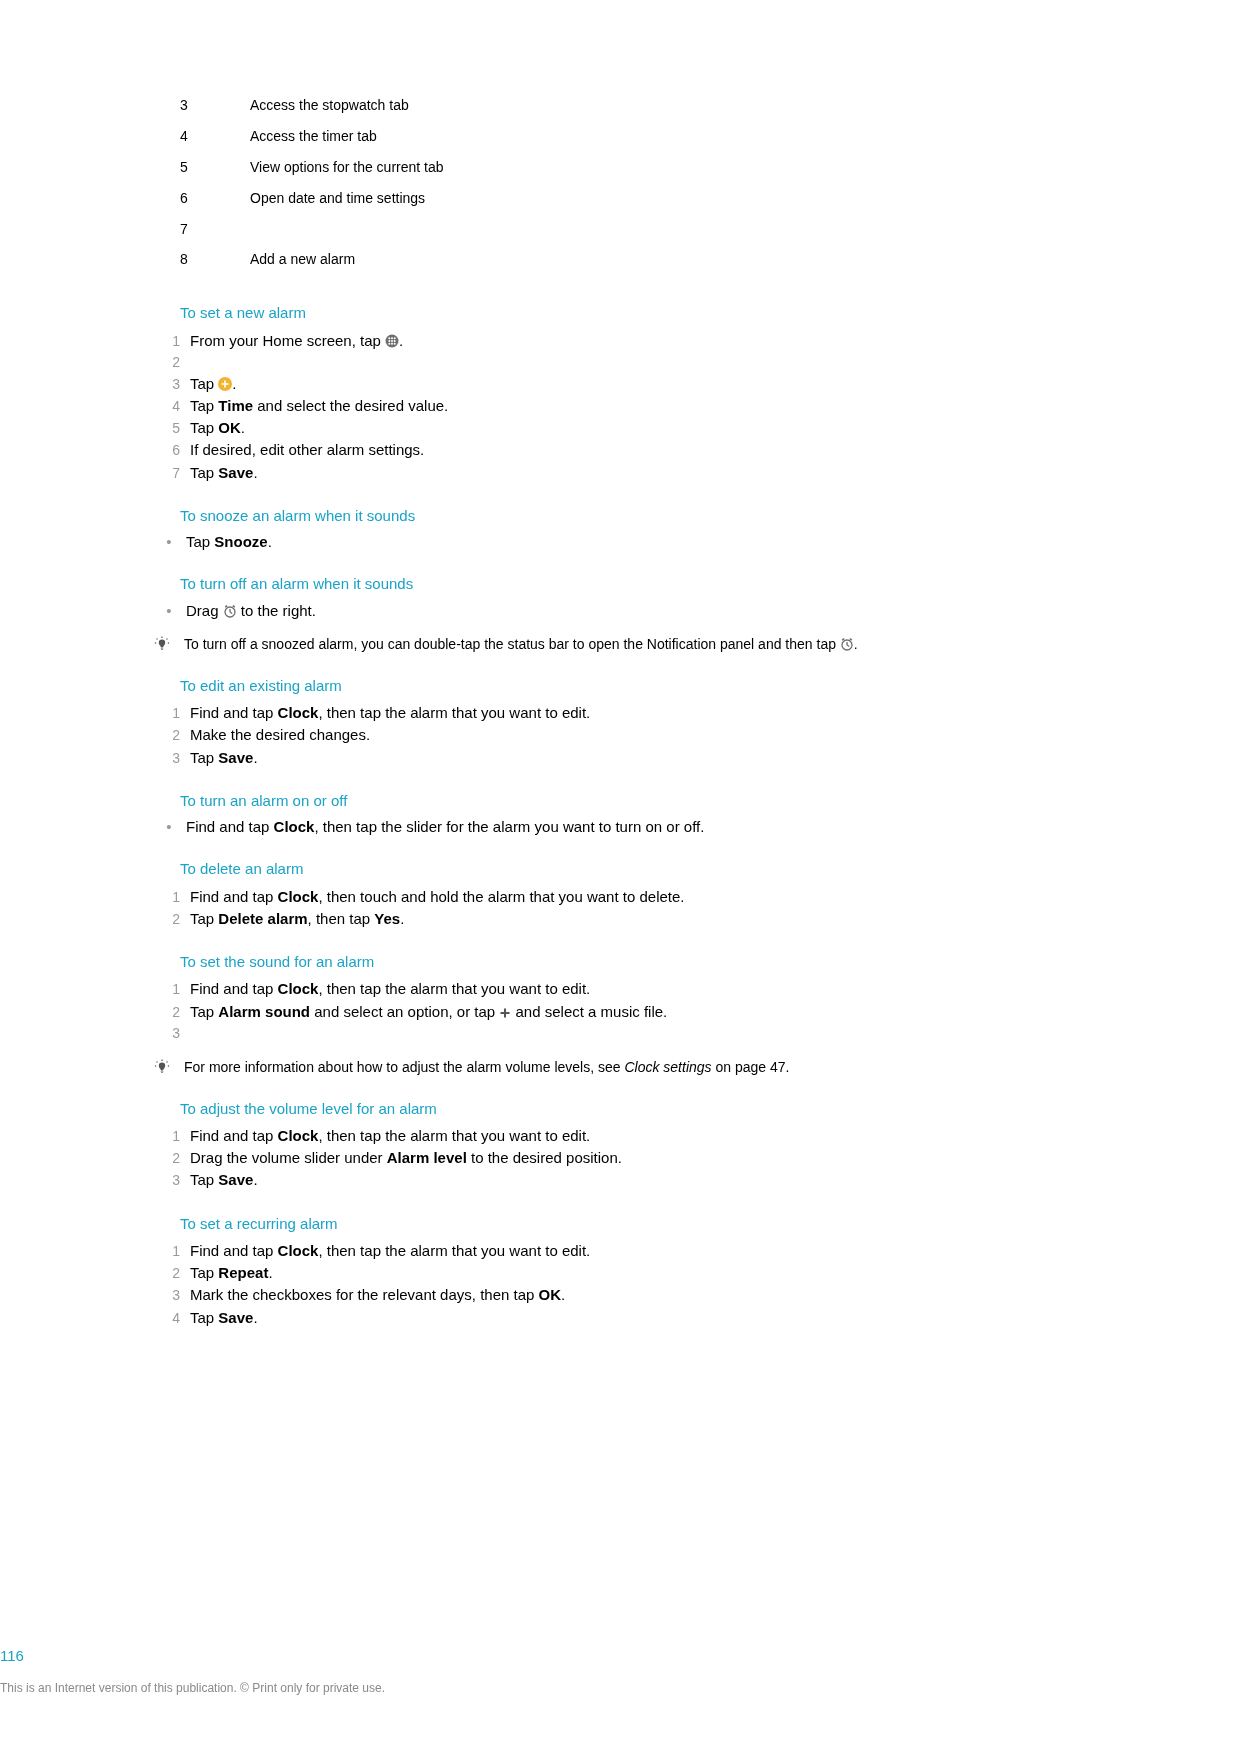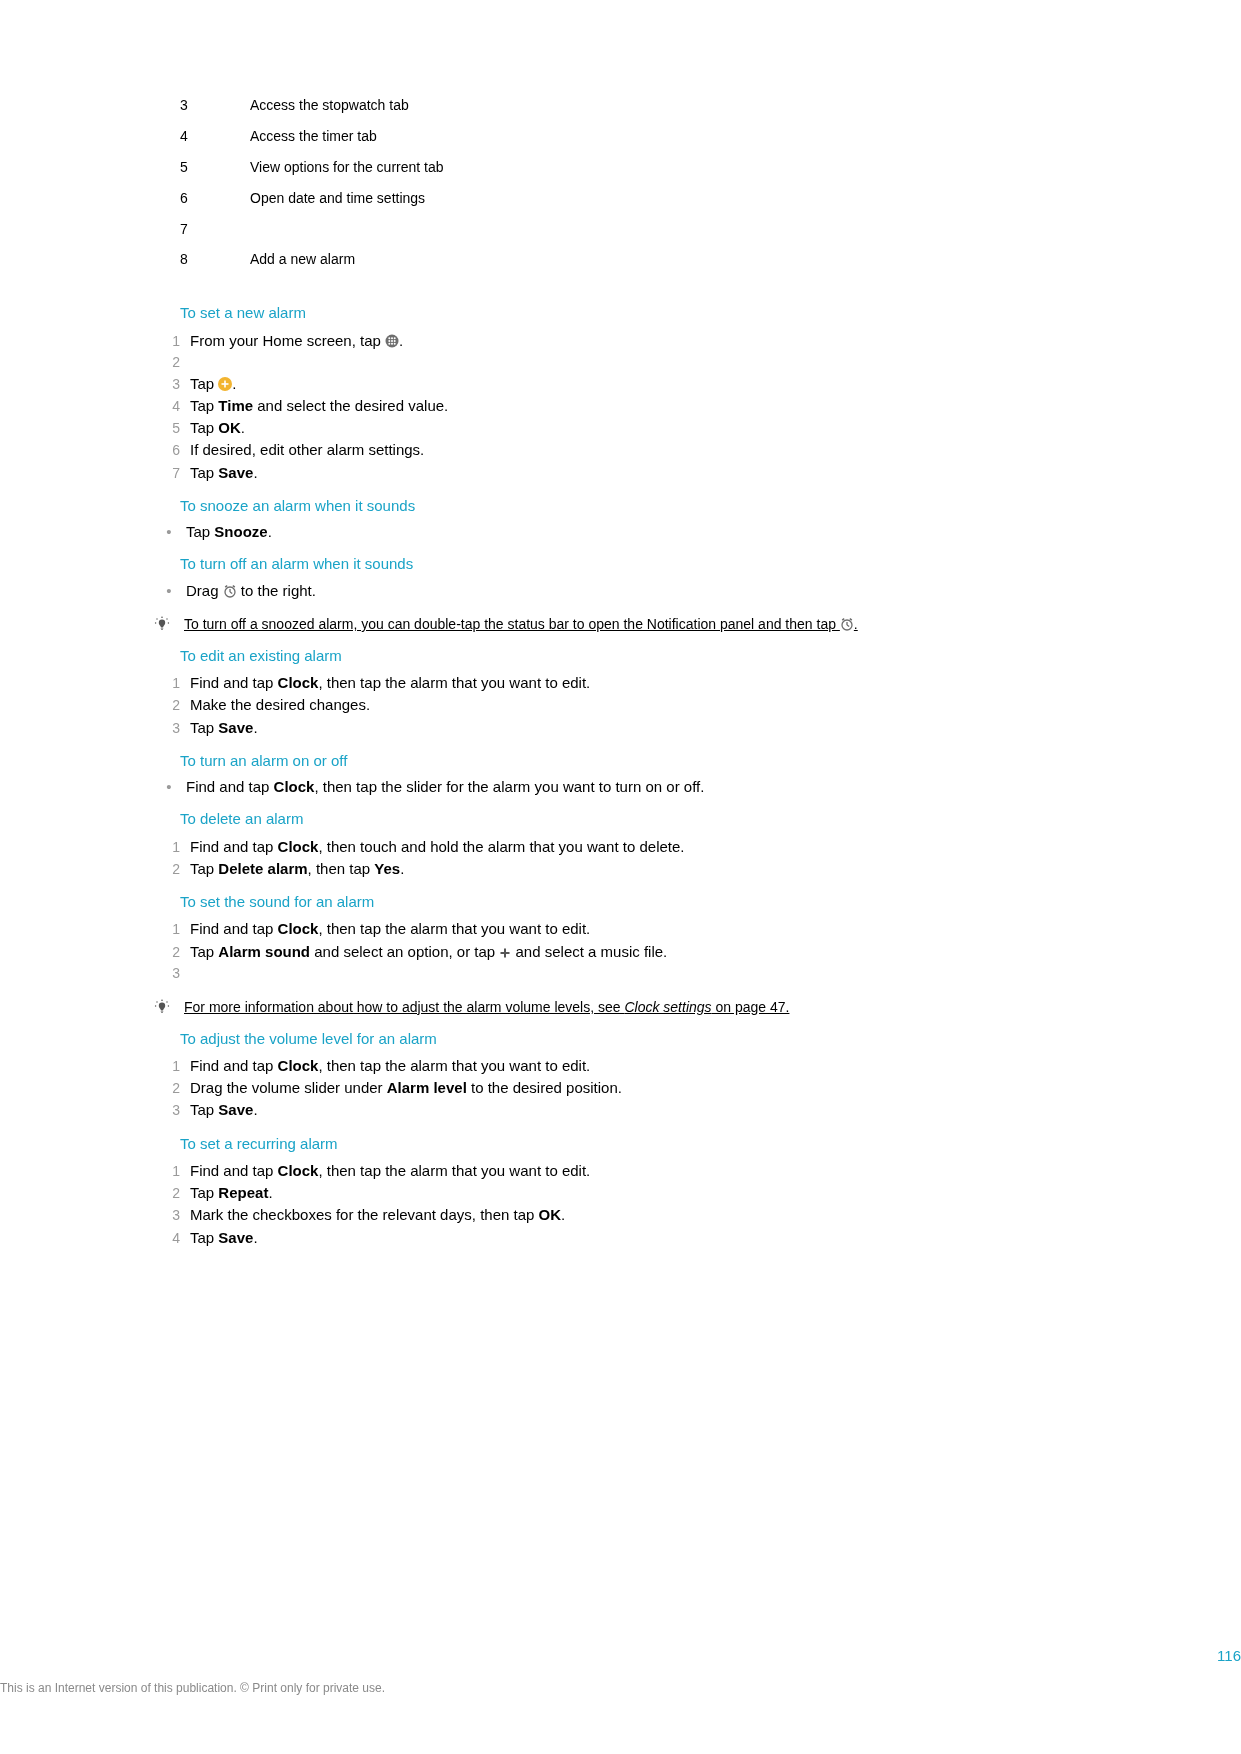--- a/index.html
+++ b/index.html
@@ -27,21 +27,21 @@
     padding: 6px 0;
     font-size: 14px;
   }
   .legend-num {
     width: 70px;
     flex: 0 0 70px;
     color: #000;
   }
   .legend-text { flex: 1; }
   .section {
-    margin-top: 12px;
+    margin-top: 22px;
   }
   .section-heading {
     color: #1aa3c7;
     font-size: 15px;
     margin: 0 0 6px 0;
   }
   .step-list, .bullet-list {
     list-style: none;
     padding: 0;
     margin: 0;
@@ -74,42 +74,41 @@
     text-align: center;
     color: #9a9a9a;
     padding-right: 6px;
     box-sizing: content-box;
   }
   .tip {
     display: flex;
     align-items: flex-start;
     margin-top: 14px;
     font-size: 14px;
-    text-decoration: underline;
   }
   .tip-icon {
     width: 26px;
     margin-left: -26px;
     flex: 0 0 26px;
     text-align: center;
     padding-right: 4px;
     box-sizing: content-box;
     margin-top: 1px;
   }
   .tip-body { flex: 1; }
   .inline-icon {
     display: inline-flex;
     vertical-align: -2px;
   }
   .italic-link { font-style: italic; }
   .page-number {
     position: absolute;
     left: 0; right: 0;
     bottom: 88px;
-    text-align: right;
+    text-align: left;
     color: #1aa3c7;
     font-size: 15px;
   }
   .footer-note {
     position: absolute;
     left: 0; right: 0;
     bottom: 58px;
     text-align: left;
     color: #8a8a8a;
     font-size: 12px;

